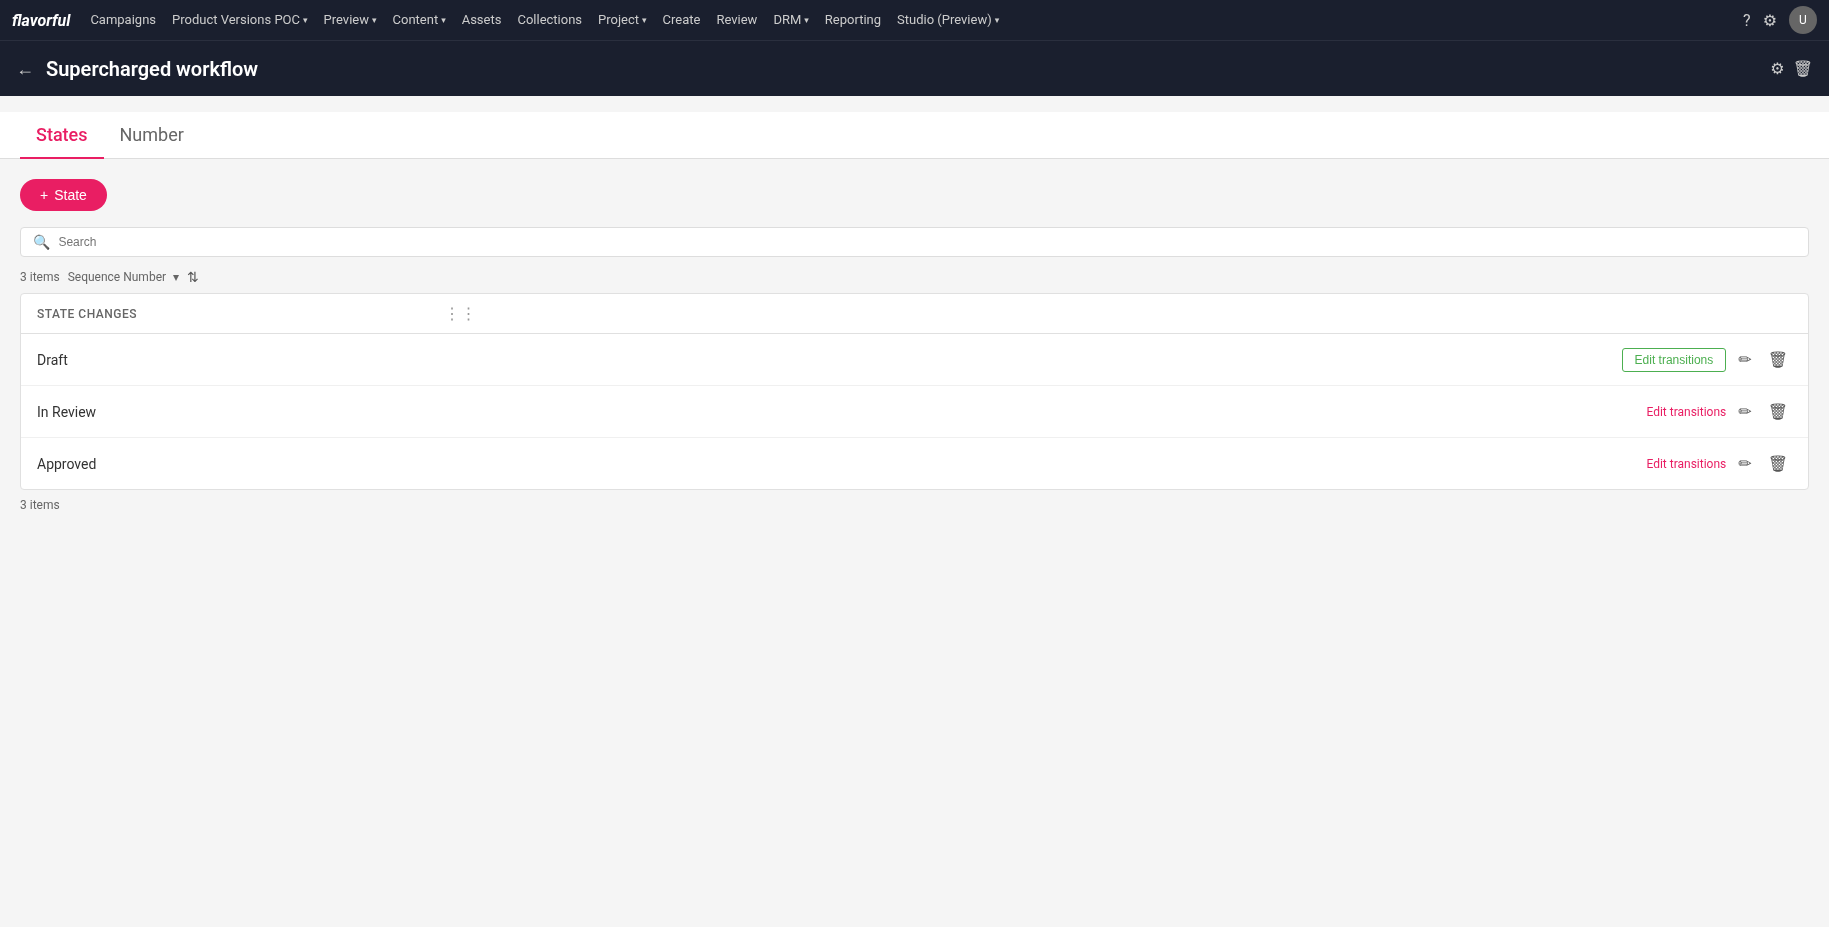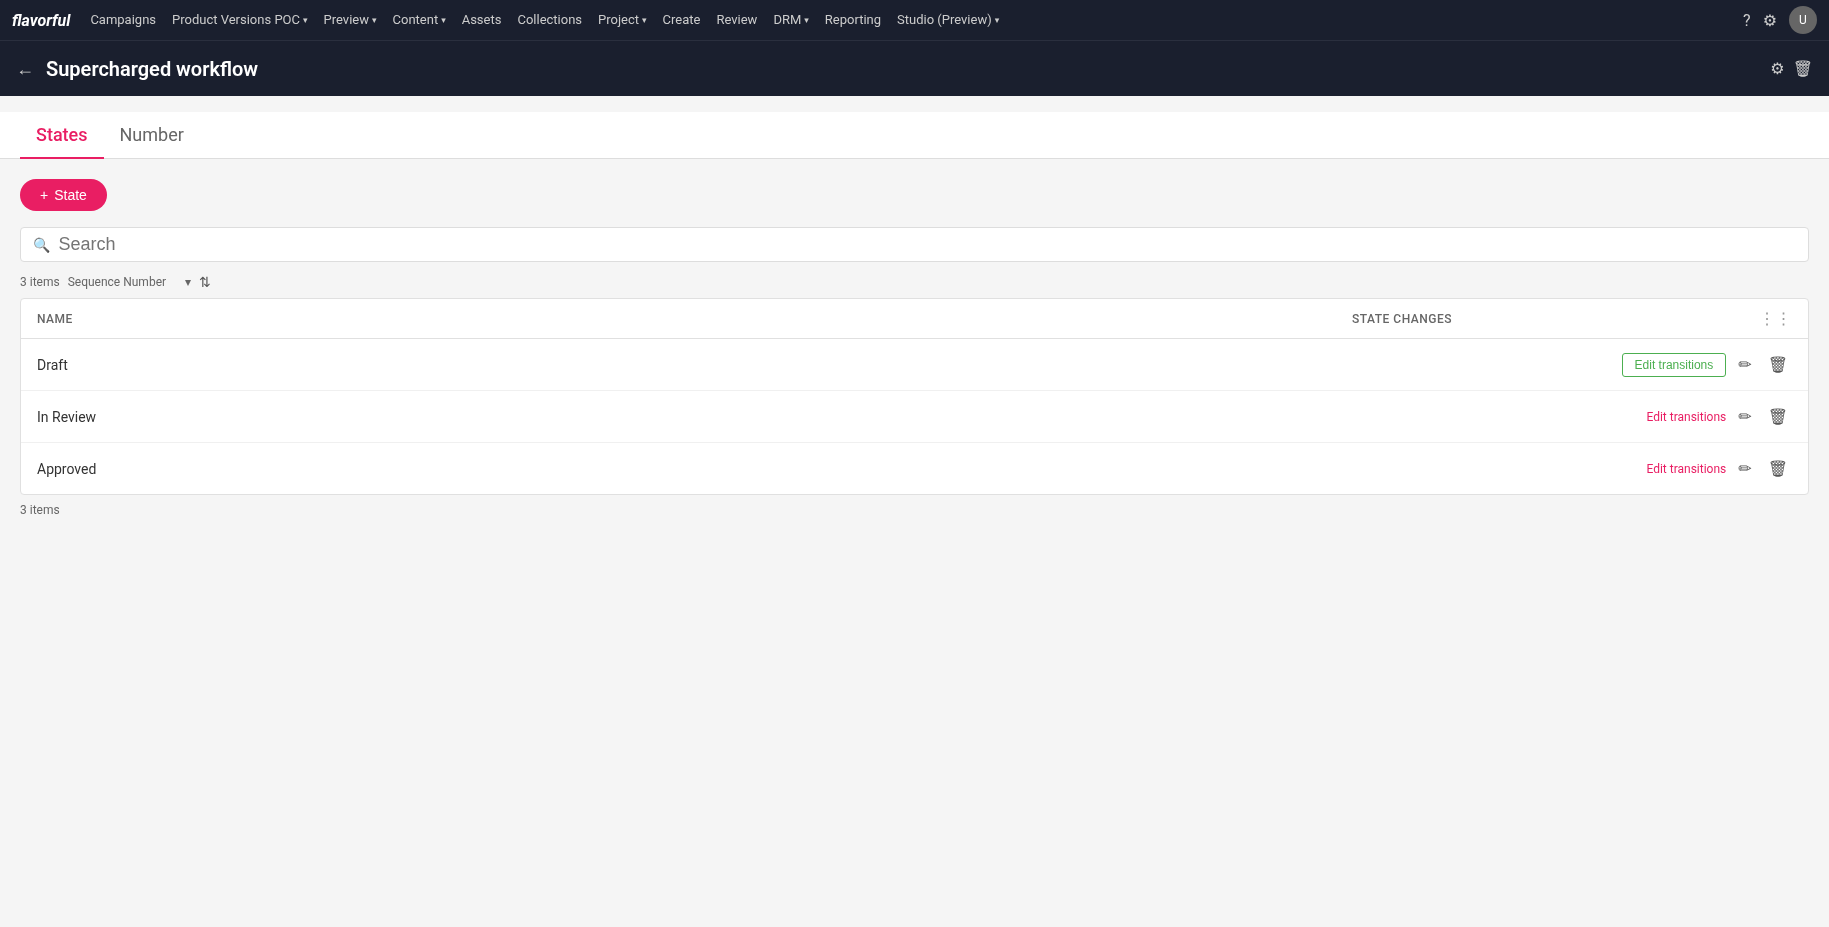--- a/index.html
+++ b/index.html
@@ -121,21 +121,21 @@
       display: flex;
       align-items: center;
       padding: 6px 12px;
       margin-bottom: 12px;
     }
     .search-icon { color: #999; margin-right: 8px; }
     .search-input {
       border: none;
       outline: none;
       flex: 1;
-      font-size: 18px;
+      font-size: 12px;
       color: #ec4899;
       background: transparent;
     }
 
     
     .sort-bar {
       display: flex;
       align-items: center;
       gap: 8px;
       margin-bottom: 8px;
@@ -143,21 +143,21 @@
       color: #666;
     }
     .sort-select {
       background: none;
       border: none;
       font-size: 12px;
       color: #666;
       cursor: pointer;
       display: flex;
       align-items: center;
-      gap: 19px;
+      gap: 7px;
     }
     .sort-icon { font-size: 14px; cursor: pointer; color: #555; }
 
     
     .table-container {
       background: white;
       border: 1px solid #e0e0e0;
       border-radius: 4px;
     }
     .table-header {
@@ -299,21 +299,20 @@
       <span class="sort-select">
         <span>Sequence Number</span>
         <span>▾</span>
       </span>
       <span class="sort-icon">⇅</span>
     </div>
 
     <div class="table-container">
 
       <div class="table-header">
-        <div class="col-name">Name</div>
         <div class="col-state-changes">State changes</div>
         <div class="col-actions">
           <span class="columns-icon">⋮⋮</span>
         </div>
       </div>
 
       <div class="table-row">
         <div class="row-name">Draft</div>
         <div class="row-state-changes"></div>
         <div class="row-actions">

